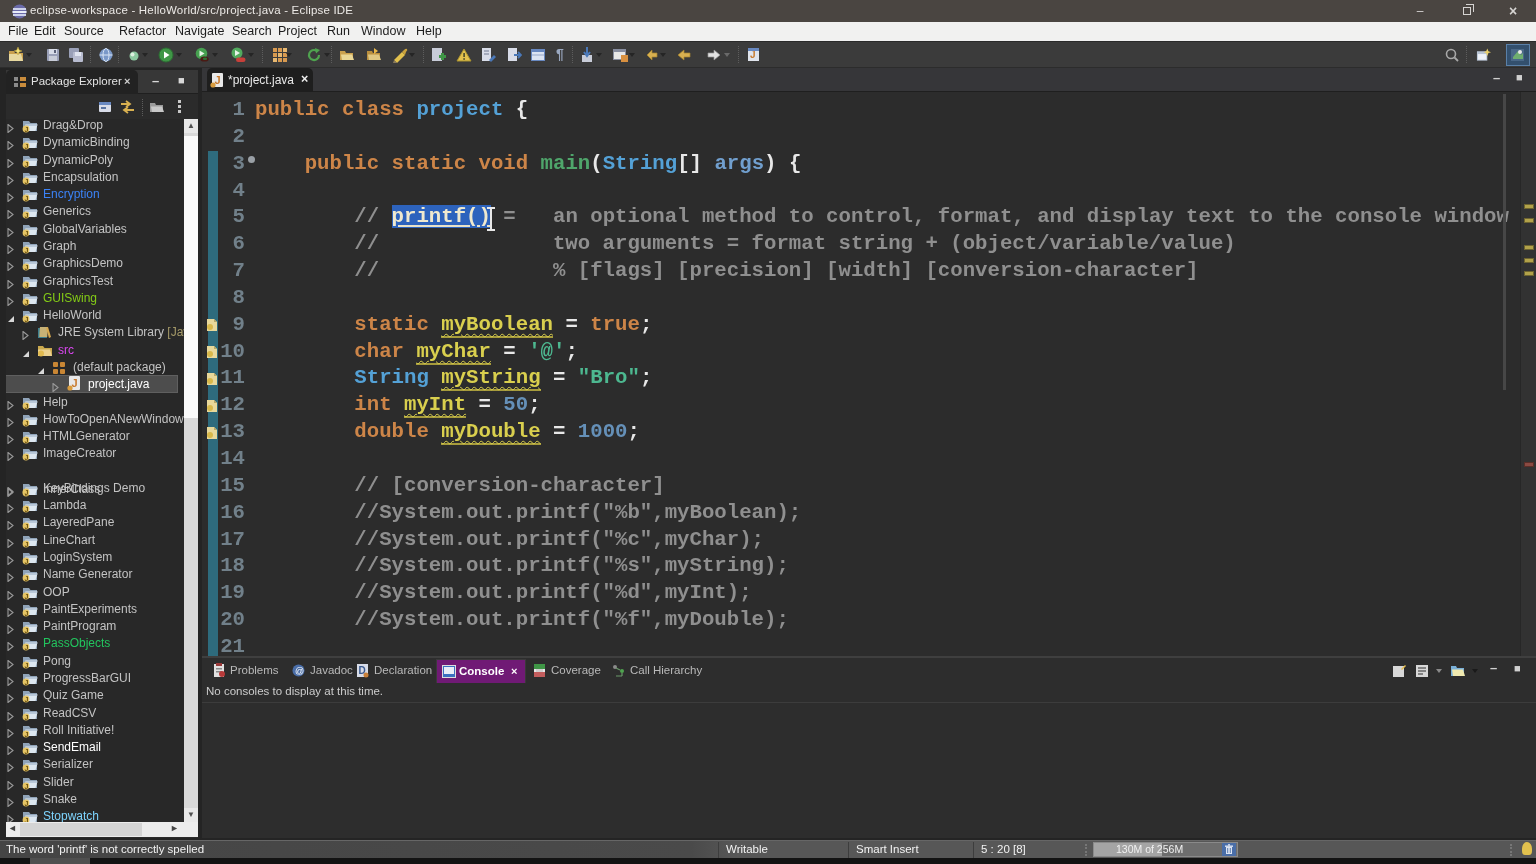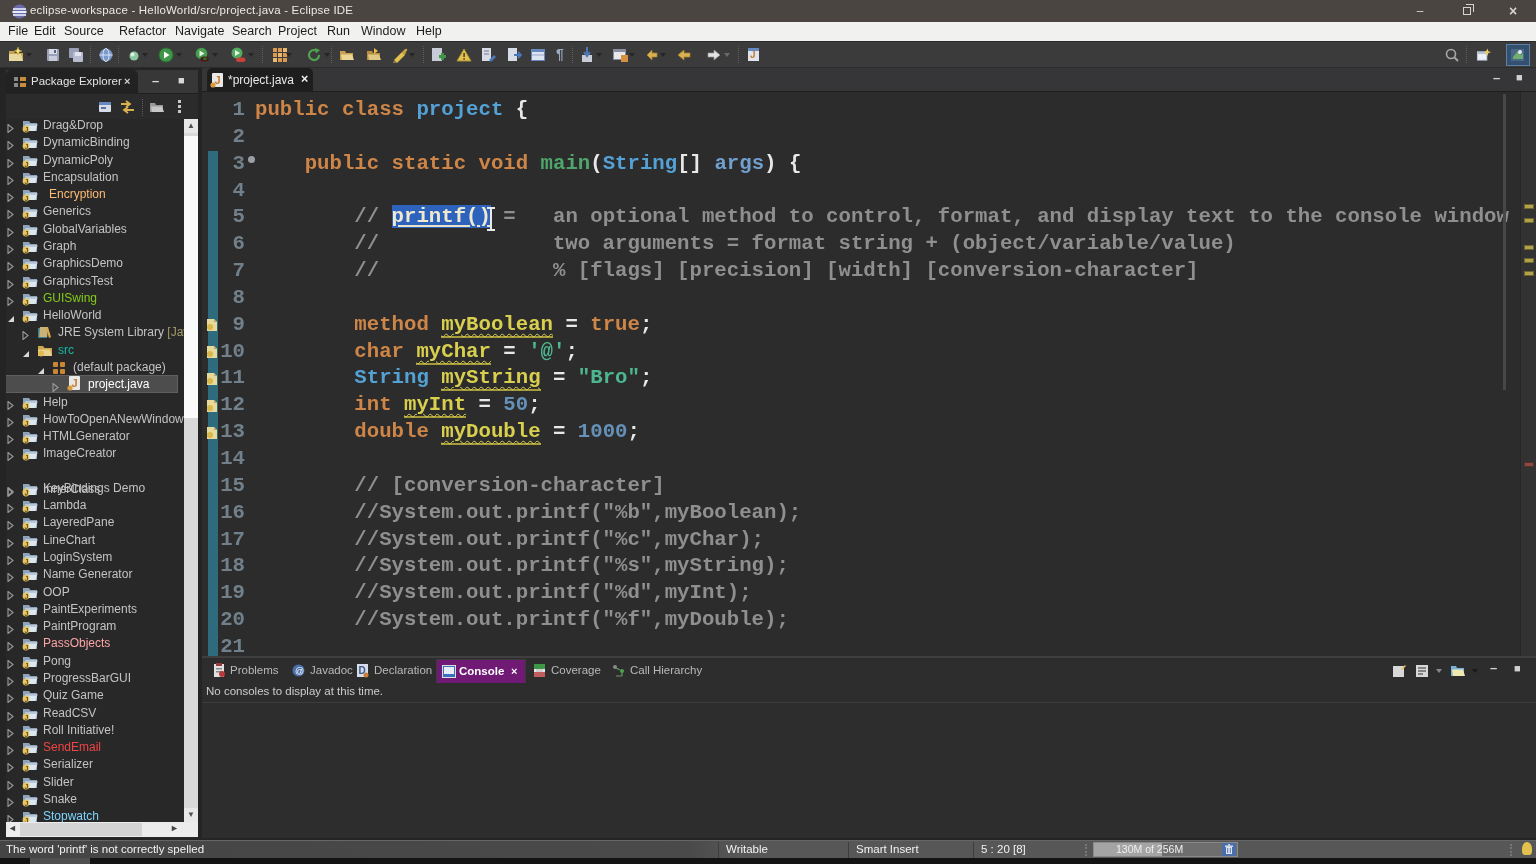--- a/index.html
+++ b/index.html
@@ -354,21 +354,21 @@
             <div class="abs arr" style="left:7px;top:5px"><svg width="7" height="9" viewBox="0 0 7 9">
                 <path d="M1 0.5 L6 4.5 L1 8.5 Z" fill="none" stroke="#9a9a9a" stroke-width="1.1"></path>
               </svg></div>
             <div class="abs" style="left:22px;top:2px"><svg width="17" height="14" viewBox="0 0 17 14">
                 <path d="M1 2 L7 2 L8.5 4 L15 4 L15 12 L1 12 Z" fill="#8fa3b8"></path>
                 <path d="M3.5 5.5 L15.5 5.5 L13.5 12 L1.5 12 Z" fill="#dde7f0"></path>
                 <path d="M3.5 5.5 L15.5 5.5 L15 7 L3.2 7 Z" fill="#b9c9da"></path>
                 <circle cx="4" cy="10" r="3.4" fill="#e6c565"></circle>
                 <text x="2.6" y="12.6" font-size="7" font-weight="bold" fill="#6b5210" font-family="Liberation Sans">J</text>
               </svg></div>
-            <div class="abs lbl" style="left:49px;color:#fdba74">Encryption</div>
+            <div class="abs lbl" style="left:43px;color:#3b82f6">Encryption</div>
           </div>
 <div class="trow" style="top:84.4px">
             <div class="abs arr" style="left:7px;top:5px"><svg width="7" height="9" viewBox="0 0 7 9">
                 <path d="M1 0.5 L6 4.5 L1 8.5 Z" fill="none" stroke="#9a9a9a" stroke-width="1.1"></path>
               </svg></div>
             <div class="abs" style="left:22px;top:2px"><svg width="17" height="14" viewBox="0 0 17 14">
                 <path d="M1 2 L7 2 L8.5 4 L15 4 L15 12 L1 12 Z" fill="#8fa3b8"></path>
                 <path d="M3.5 5.5 L15.5 5.5 L13.5 12 L1.5 12 Z" fill="#dde7f0"></path>
                 <path d="M3.5 5.5 L15.5 5.5 L15 7 L3.2 7 Z" fill="#b9c9da"></path>
                 <circle cx="4" cy="10" r="3.4" fill="#e6c565"></circle>
@@ -467,21 +467,21 @@
           </div>
 <div class="trow" style="top:222.6px">
             <div class="abs arr" style="left:22px;top:5px"><svg width="8" height="8" viewBox="0 0 8 8">
                 <path d="M7 1 L7 7 L1 7 Z" fill="#d8d8d8"></path>
               </svg></div>
             <div class="abs" style="left:37px;top:2px"><svg width="16" height="13" viewBox="0 0 16 13">
                 <path d="M1 2 L6 2 L7.5 4 L15 4 L15 12 L1 12 Z" fill="#caa94e"></path>
                 <path d="M1 5.5 L13 5.5 L15 12 L1 12 Z" fill="#ecd290"></path>
                 <circle cx="4" cy="9.5" r="3" fill="#e2bb50"></circle>
               </svg></div>
-            <div class="abs lbl" style="left:58px;color:#14b8a6">src</div>
+            <div class="abs lbl" style="left:58px;color:#d946ef">src</div>
           </div>
 <div class="trow" style="top:239.9px">
             <div class="abs arr" style="left:37px;top:5px"><svg width="8" height="8" viewBox="0 0 8 8">
                 <path d="M7 1 L7 7 L1 7 Z" fill="#d8d8d8"></path>
               </svg></div>
             <div class="abs" style="left:52px;top:2px"><svg width="14" height="13" viewBox="0 0 14 13">
                 <rect x="1" y="1" width="5" height="5" fill="#c98634" rx="1"></rect>
                 <rect x="8" y="1" width="5" height="5" fill="#c98634" rx="1"></rect>
                 <rect x="1" y="8" width="5" height="5" fill="#c98634" rx="1"></rect>
                 <rect x="8" y="8" width="5" height="5" fill="#c98634" rx="1"></rect>
@@ -686,21 +686,21 @@
             <div class="abs arr" style="left:7px;top:5px"><svg width="7" height="9" viewBox="0 0 7 9">
                 <path d="M1 0.5 L6 4.5 L1 8.5 Z" fill="none" stroke="#9a9a9a" stroke-width="1.1"></path>
               </svg></div>
             <div class="abs" style="left:22px;top:2px"><svg width="17" height="14" viewBox="0 0 17 14">
                 <path d="M1 2 L7 2 L8.5 4 L15 4 L15 12 L1 12 Z" fill="#8fa3b8"></path>
                 <path d="M3.5 5.5 L15.5 5.5 L13.5 12 L1.5 12 Z" fill="#dde7f0"></path>
                 <path d="M3.5 5.5 L15.5 5.5 L15 7 L3.2 7 Z" fill="#b9c9da"></path>
                 <circle cx="4" cy="10" r="3.4" fill="#e6c565"></circle>
                 <text x="2.6" y="12.6" font-size="7" font-weight="bold" fill="#6b5210" font-family="Liberation Sans">J</text>
               </svg></div>
-            <div class="abs lbl" style="left:43px;color:#fca5a5">PassObjects</div>
+            <div class="abs lbl" style="left:43px;color:#22c55e">PassObjects</div>
           </div>
 <div class="trow" style="top:533.7px">
             <div class="abs arr" style="left:7px;top:5px"><svg width="7" height="9" viewBox="0 0 7 9">
                 <path d="M1 0.5 L6 4.5 L1 8.5 Z" fill="none" stroke="#9a9a9a" stroke-width="1.1"></path>
               </svg></div>
             <div class="abs" style="left:22px;top:2px"><svg width="17" height="14" viewBox="0 0 17 14">
                 <path d="M1 2 L7 2 L8.5 4 L15 4 L15 12 L1 12 Z" fill="#8fa3b8"></path>
                 <path d="M3.5 5.5 L15.5 5.5 L13.5 12 L1.5 12 Z" fill="#dde7f0"></path>
                 <path d="M3.5 5.5 L15.5 5.5 L15 7 L3.2 7 Z" fill="#b9c9da"></path>
                 <circle cx="4" cy="10" r="3.4" fill="#e6c565"></circle>
@@ -764,21 +764,21 @@
             <div class="abs arr" style="left:7px;top:5px"><svg width="7" height="9" viewBox="0 0 7 9">
                 <path d="M1 0.5 L6 4.5 L1 8.5 Z" fill="none" stroke="#9a9a9a" stroke-width="1.1"></path>
               </svg></div>
             <div class="abs" style="left:22px;top:2px"><svg width="17" height="14" viewBox="0 0 17 14">
                 <path d="M1 2 L7 2 L8.5 4 L15 4 L15 12 L1 12 Z" fill="#8fa3b8"></path>
                 <path d="M3.5 5.5 L15.5 5.5 L13.5 12 L1.5 12 Z" fill="#dde7f0"></path>
                 <path d="M3.5 5.5 L15.5 5.5 L15 7 L3.2 7 Z" fill="#b9c9da"></path>
                 <circle cx="4" cy="10" r="3.4" fill="#e6c565"></circle>
                 <text x="2.6" y="12.6" font-size="7" font-weight="bold" fill="#6b5210" font-family="Liberation Sans">J</text>
               </svg></div>
-            <div class="abs lbl" style="left:43px;color:#ef4444">SendEmail</div>
+            <div class="abs lbl" style="left:43px;color:#ffffff">SendEmail</div>
           </div>
 <div class="trow" style="top:637.4px">
             <div class="abs arr" style="left:7px;top:5px"><svg width="7" height="9" viewBox="0 0 7 9">
                 <path d="M1 0.5 L6 4.5 L1 8.5 Z" fill="none" stroke="#9a9a9a" stroke-width="1.1"></path>
               </svg></div>
             <div class="abs" style="left:22px;top:2px"><svg width="17" height="14" viewBox="0 0 17 14">
                 <path d="M1 2 L7 2 L8.5 4 L15 4 L15 12 L1 12 Z" fill="#8fa3b8"></path>
                 <path d="M3.5 5.5 L15.5 5.5 L13.5 12 L1.5 12 Z" fill="#dde7f0"></path>
                 <path d="M3.5 5.5 L15.5 5.5 L15 7 L3.2 7 Z" fill="#b9c9da"></path>
                 <circle cx="4" cy="10" r="3.4" fill="#e6c565"></circle>
@@ -901,21 +901,21 @@
 20
 21</pre>
       <pre class="codes" id="codetext"><span class="k">public class </span><span class="t">project</span> {
 
     <span class="k">public static void </span><span class="m">main</span>(<span class="t">String</span>[] <span class="a">args</span>) {
 
         <span class="c">// </span><span class="sel">printf()</span><span class="c"> =   an optional method to control, format, and display text to the console window</span>
         <span class="c">//              two arguments = format string + (object/variable/value)</span>
         <span class="c">//              % [flags] [precision] [width] [conversion-character]</span>
 
-        <span class="k">method</span> <span class="v">myBoolean</span> = <span class="k">true</span>;
+        <span class="k">static</span> <span class="v">myBoolean</span> = <span class="k">true</span>;
         <span class="k">char</span> <span class="v">myChar</span> = <span class="s">'@'</span>;
         <span class="t">String</span> <span class="v">myString</span> = <span class="s">"Bro"</span>;
         <span class="k">int</span> <span class="v">myInt</span> = <span class="n">50</span>;
         <span class="k">double</span> <span class="v">myDouble</span> = <span class="n">1000</span>;
 
         <span class="c">// [conversion-character]</span>
         <span class="c">//System.out.printf("%b",myBoolean);</span>
         <span class="c">//System.out.printf("%c",myChar);</span>
         <span class="c">//System.out.printf("%s",myString);</span>
         <span class="c">//System.out.printf("%d",myInt);</span>

